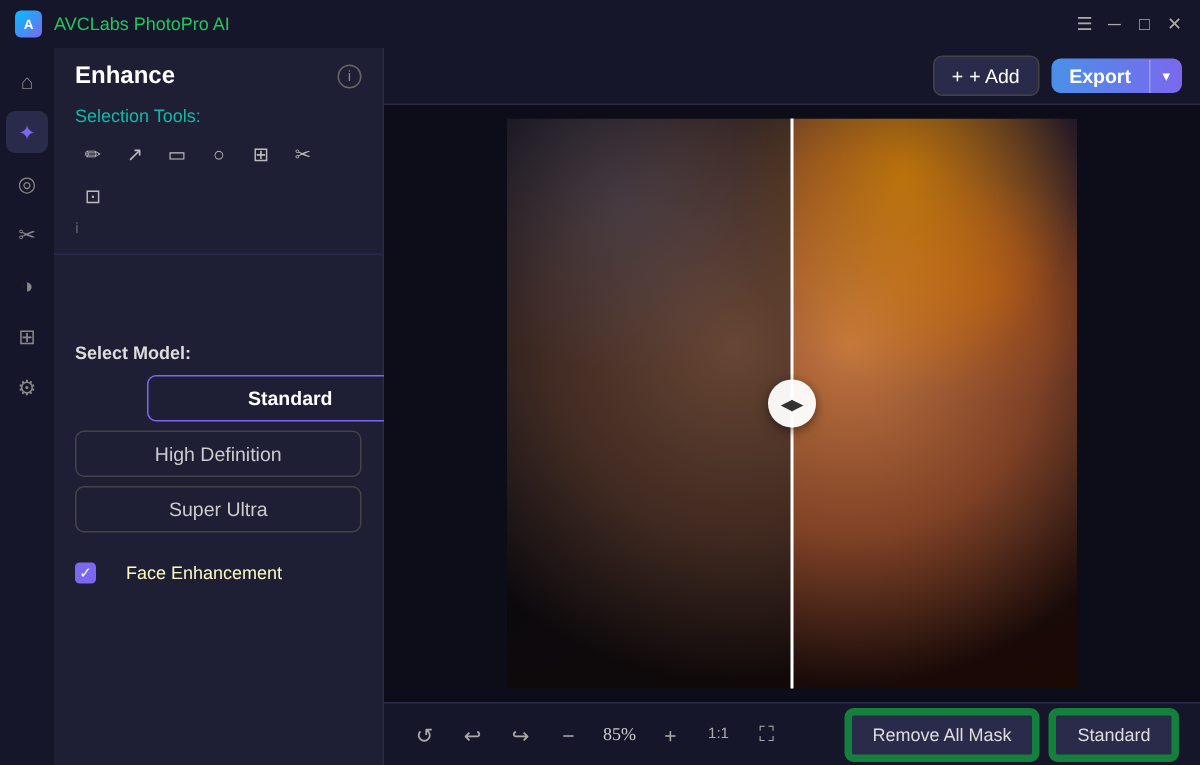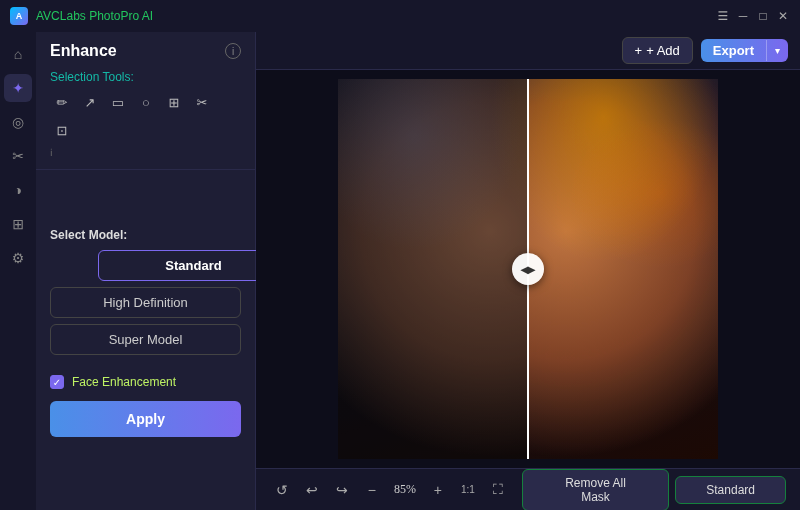--- a/index.html
+++ b/index.html
@@ -214,21 +214,22 @@
       justify-content: center;
       cursor: pointer;
       flex-shrink: 0;
     }
     .checkbox-check {
       color: #fff;
       font-size: 10px;
     }
     .face-label {
       font-size: 12px;
-      color: #bef264;
+      color: #fef9c3;
+      margin-left: 12px;
     }
     
     .apply-btn {
       margin: 0 14px 14px;
       padding: 10px;
       background: linear-gradient(90deg, #4a90e8, #7b68ee);
       border: none;
       border-radius: 6px;
       color: #fff;
       font-size: 14px;
@@ -406,23 +407,23 @@
       border: none;
     }
     .zoom-display {
       font-size: 12px;
       color: #ccc;
       padding: 0 4px;
       font-family: Liberation Serif, serif;
     }
     .spacer { flex: 1; }
     .bottom-action-btn {
-      padding: 6px 30px;
+      padding: 6px 14px;
       background: #2a2a4a;
-      border: 1px solid #15803d;
+      border: 5px solid #15803d;
       border-radius: 6px;
       color: #ddd;
       font-size: 12px;
       cursor: pointer;
     }
   </style>
 </head>
 <body>
 
 <div class="titlebar">
@@ -475,31 +476,30 @@
     <div class="info-note">
       <span class="info-note-icon">ℹ</span>
     </div>
 
     <div class="divider"></div>
 
     <div class="model-section">
       <div class="model-title">Select Model:</div>
       <button class="model-btn selected">Standard</button>
       <button class="model-btn">High Definition</button>
-      <button class="model-btn">Super Model</button>
+      <button class="model-btn">Super Ultra</button>
     </div>
 
     <div class="face-enhancement">
       <div class="checkbox">
         <span class="checkbox-check">✓</span>
       </div>
       <span class="face-label">Face Enhancement</span>
     </div>
 
-    <button class="apply-btn">Apply</button>
   </div>
 
   <div class="right-area">
 
     <div class="top-toolbar">
       <button class="add-btn">
         <span>+</span>
         <span>+ Add</span>
       </button>
       <div class="export-btn">

